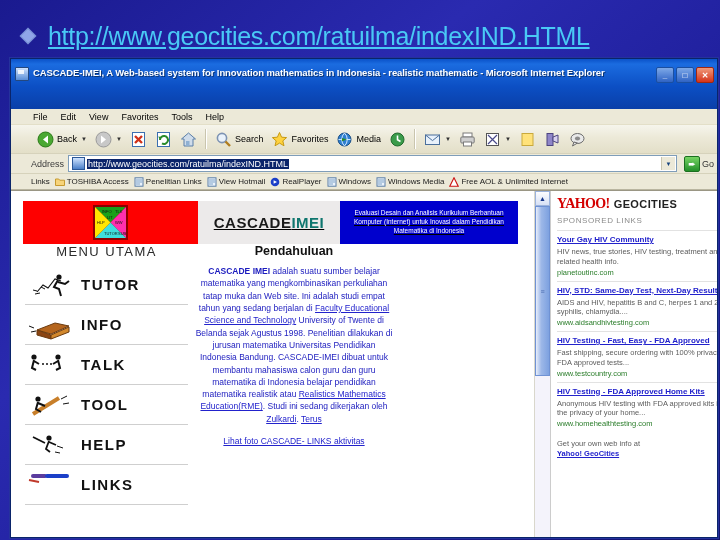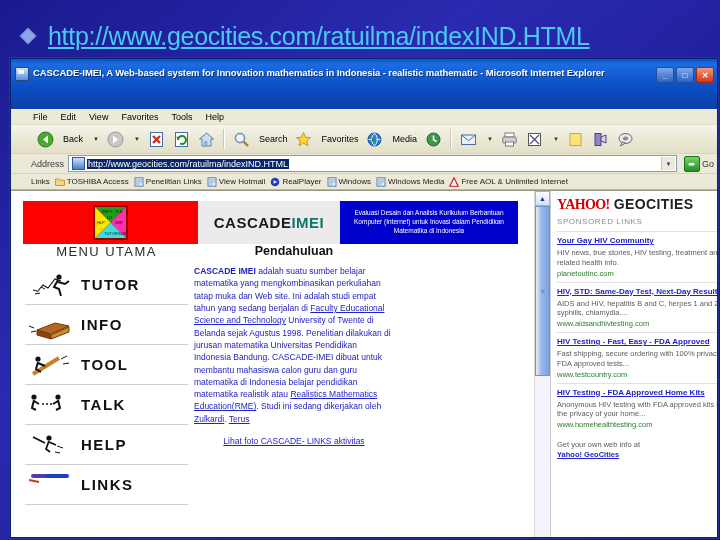--- a/index.html
+++ b/index.html
@@ -66,21 +66,21 @@
     border-bottom:1px solid #e3dfc8;
   }
   .menubar span{cursor:default;text-align:right;}
 
   
   .toolbar{
     height:28px;background:linear-gradient(180deg,#f6f5ec 0%,#ece9d8 45%,#e3dfc8 100%);
     display:flex;align-items:center;font-size:9px;color:#000;padding-left:22px;
     border-bottom:1px solid #d6d2bb;
   }
-  .tb-item{display:flex;align-items:center;gap:9px;padding:1px 4px;white-space:nowrap;}
+  .tb-item{display:flex;align-items:center;gap:3px;padding:1px 4px;white-space:nowrap;}
   .tb-sep{width:1px;height:20px;background:#c9c5ae;margin:0 4px;border-right:1px solid #fff;}
   .tb-caret{font-size:6px;color:#333;margin-left:1px;}
   .ic{width:17px;height:17px;flex:0 0 auto;display:inline-block;position:relative;}
   .ic svg{display:block;}
 
   
   .addressbar{
     height:19px;background:#ece9d8;display:flex;align-items:center;
     font-size:9px;padding-left:20px;gap:4px;border-bottom:1px solid #d6d2bb;
   }
@@ -116,21 +116,21 @@
     height:372px;background:#fff;display:flex;position:relative;
     border-top:1px solid #9a9684;
   }
   .page-left{
     width:523px;flex:0 0 auto;background:#fff;position:relative;overflow:hidden;
     border-right:0;
   }
   .page-inner{position:absolute;left:0;top:0;width:523px;padding:6px 0 0 0;}
 
   
-  .banner-row{display:flex;align-items:stretch;height:43px;margin:4px 16px 0 12px;}
+  .banner-row{display:flex;align-items:stretch;height:43px;margin:4px 16px 0 12px;text-decoration:underline;}
   .banner-red{
     width:175px;background:#fe0000;display:flex;align-items:center;justify-content:center;
   }
   .logo-box{width:33px;height:33px;border:1px solid #8b0000;position:relative;overflow:hidden;background:#fff;}
   .banner-title{
     flex:1 1 auto;background:#eceaea;display:flex;align-items:center;justify-content:center;
     font-size:15px;font-weight:bold;letter-spacing:.5px;
   }
   .bt-c{color:#1a1a1a;}
   .bt-i{color:#0f766e;}
@@ -155,21 +155,21 @@
   .menu-label{
     font-size:15px;font-weight:bold;letter-spacing:1.5px;color:#111;
     font-family:"Liberation Sans",sans-serif;
   }
 
   .text-col{width:200px;flex:0 0 auto;padding:0 6px;}
   .text-head{
     text-align:center;font-size:12.5px;font-weight:bold;color:#111;margin-bottom:7px;
   }
   .text-body{
-    font-size:8.5px;line-height:1.45;color:#1b1bbe;text-align:left;
+    font-size:8.5px;line-height:1.45;color:#1b1bbe;text-align:center;
   }
   .text-body b{color:#1b1bbe;}
   .ilink{color:#2222cc;text-decoration:underline;}
   .photo-link{
     display:block;text-align:center;margin-top:11px;font-size:8.5px;
     color:#2222cc;text-decoration:underline;
   }
 
   
   .vscroll{
@@ -192,21 +192,21 @@
   
   .ad-col{
     width:166px;flex:0 0 auto;background:#fff;padding:5px 6px 0 6px;
     border-left:1px solid #ccc;
   }
   .yahoo-row{display:flex;align-items:baseline;gap:4px;margin-bottom:4px;}
   .yahoo-logo{
     color:#d40000;font-size:14px;font-weight:bold;letter-spacing:-0.6px;
     font-family:"Liberation Serif",serif;
   }
-  .geo-text{font-size:14px;font-weight:bold;color:#222;letter-spacing:.4px;}
+  .geo-text{font-size:11px;font-weight:bold;color:#222;letter-spacing:.4px;}
   .sponsored{font-size:8px;color:#8a8a8a;letter-spacing:.6px;margin-bottom:5px;}
   .ad{border-top:1px solid #e2e2e2;padding:4px 0 4px 0;}
   .ad-title{font-size:8px;font-weight:bold;color:#2222cc;text-decoration:underline;line-height:1.25;}
   .ad-desc{font-size:7.5px;color:#5c5c5c;line-height:1.3;margin-top:2px;}
   .ad-url{font-size:7.5px;color:#2a7d2a;margin-top:1px;}
   .ad-foot{font-size:7.5px;color:#5c5c5c;margin-top:7px;line-height:1.3;}
   .ad-foot a{color:#2222cc;text-decoration:underline;font-weight:bold;display:block;}
 
   
   .hscroll{
@@ -550,40 +550,40 @@
                   <path d="M26 25 l18 -8 v5 l-18 7 z" fill="#d2882c" stroke="#6b3b10"></path>
                   <path d="M4 16 l5 2 M6 22 l5 -1" stroke="#111" stroke-width="1"></path>
                 </svg>
               </span>
               <span class="menu-label">INFO</span>
             </div>
 
             <div class="menu-entry">
               <span class="menu-icon">
                 <svg viewBox="0 0 52 30" width="52" height="30">
-                  <path d="M8 24 L34 8" stroke="#c87f2a" stroke-width="4"></path>
-                  <circle cx="13" cy="9" r="2.6" fill="#111"></circle>
-                  <path d="M13 12 l-2 7 l5 3 M13 13 l7 3" stroke="#111" stroke-width="2" fill="none"></path>
-                  <path d="M36 9 l6 -3 M38 14 l6 -1" stroke="#111" stroke-width="1"></path>
-                </svg>
-              </span>
-              <span class="menu-label">TOOL</span>
-            </div>
-
-            <div class="menu-entry">
-              <span class="menu-icon">
-                <svg viewBox="0 0 52 30" width="52" height="30">
                   <circle cx="9" cy="7" r="2.6" fill="#111"></circle>
                   <path d="M9 10 l-2 8 l4 2 M9 11 l5 3" stroke="#111" stroke-width="2" fill="none"></path>
                   <circle cx="33" cy="7" r="2.6" fill="#111"></circle>
                   <path d="M33 10 l2 8 l-4 2 M33 11 l-5 3" stroke="#111" stroke-width="2" fill="none"></path>
                   <path d="M17 14 h2 M21 14 h2 M25 14 h2" stroke="#111" stroke-width="1.4"></path>
                 </svg>
               </span>
               <span class="menu-label">TALK</span>
+            </div>
+
+            <div class="menu-entry">
+              <span class="menu-icon">
+                <svg viewBox="0 0 52 30" width="52" height="30">
+                  <path d="M8 24 L34 8" stroke="#c87f2a" stroke-width="4"></path>
+                  <circle cx="13" cy="9" r="2.6" fill="#111"></circle>
+                  <path d="M13 12 l-2 7 l5 3 M13 13 l7 3" stroke="#111" stroke-width="2" fill="none"></path>
+                  <path d="M36 9 l6 -3 M38 14 l6 -1" stroke="#111" stroke-width="1"></path>
+                </svg>
+              </span>
+              <span class="menu-label">TOOL</span>
             </div>
 
             <div class="menu-entry">
               <span class="menu-icon">
                 <svg viewBox="0 0 52 30" width="52" height="30">
                   <circle cx="24" cy="8" r="2.6" fill="#111"></circle>
                   <path d="M24 11 l-3 8 l4 3 M24 12 l7 3 M8 7 l12 6" stroke="#111" stroke-width="1.8" fill="none"></path>
                   <path d="M32 16 l6 2 M30 22 l5 1" stroke="#111" stroke-width="1"></path>
                 </svg>
               </span>

